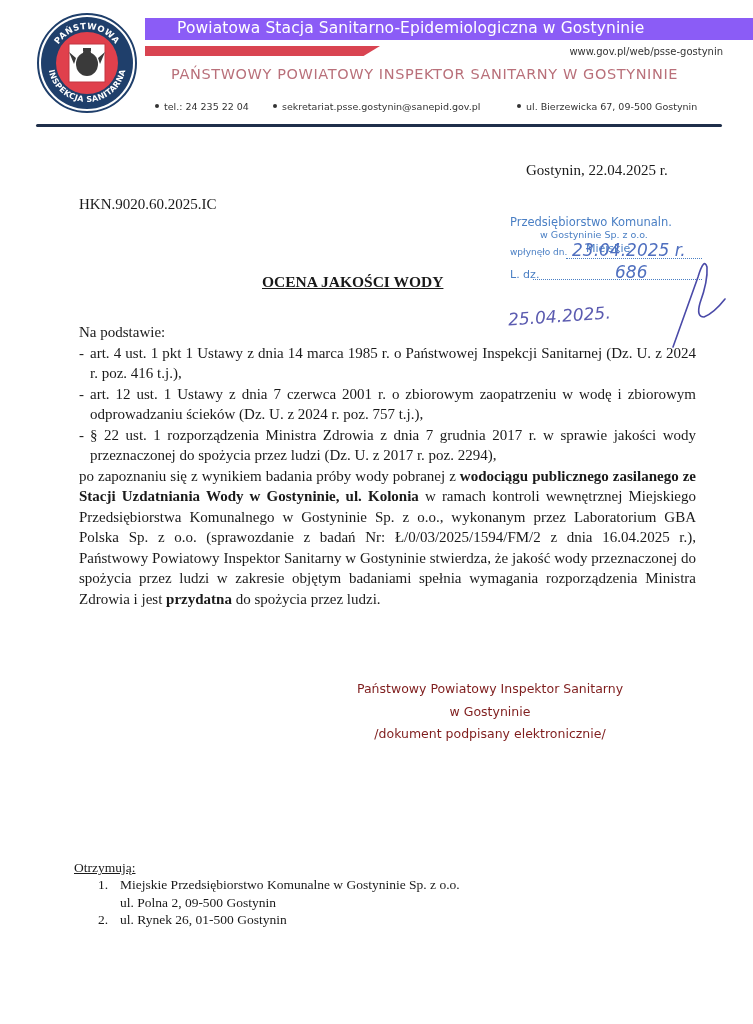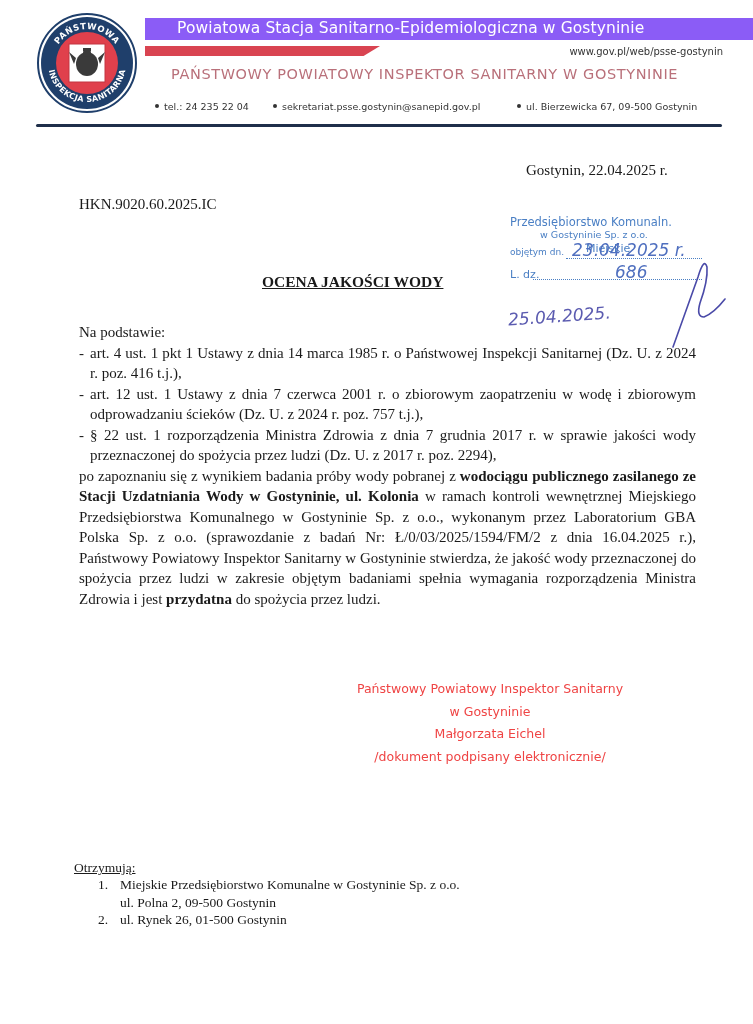--- a/index.html
+++ b/index.html
@@ -38,21 +38,21 @@
   .stamp .hw-sign { left:8px; top:106px; font-size:17px; color:#5b5bb0; transform:rotate(-4deg); }
   .stamp .hw-stroke { position:absolute; left:170px; top:55px; width:60px; height:95px; }
 
   .body-text { position:absolute; left:79px; top:322px; width:617px; font-size:15px; line-height:20.5px; }
   .body-text p { margin:0; }
   .item { position:relative; padding-left:11px; text-align:justify; text-align-last:left; }
   .item .dash { position:absolute; left:0; top:0; }
   .para { text-align:justify; text-align-last:left; }
   .para b { font-weight:bold; }
 
-  .signature { position:absolute; left:330px; top:678px; width:320px; font-family:"DejaVu Sans", sans-serif; font-size:12.5px; line-height:22.5px; text-align:center; color:#ef4444; }
+  .signature { position:absolute; left:330px; top:678px; width:320px; font-family:"DejaVu Sans", sans-serif; font-size:12.5px; line-height:22.5px; text-align:center; color:#7f1d1d; }
 
   .recipients { position:absolute; left:74px; top:859px; font-size:13.5px; line-height:17.3px; }
   .recipients .rh { text-decoration:underline; }
   .recipients ol { margin:0; padding:0; list-style:none; }
   .recipients li { position:relative; padding-left:46px; }
   .recipients li .num { position:absolute; left:24px; }
 </style>
 </head>
 <body>
 
@@ -96,21 +96,21 @@
 </div>
 
 <div class="date">Gostynin, 22.04.2025 r.</div>
 <div class="ref">HKN.9020.60.2025.IC</div>
 <div class="title">OCENA JAKOŚCI WODY</div>
 
 <div class="stamp">
   <div class="s-line s1">Miejskie</div>
   <div class="s-line s2">Przedsiębiorstwo Komunaln.</div>
   <div class="s-line s3">w Gostyninie Sp. z o.o.</div>
-  <div class="s-line s4">objętym dn.</div>
+  <div class="s-line s4">wpłynęło dn.</div>
   <div class="dots1"></div>
   <div class="hw hw-date">23.04.2025 r.</div>
   <div class="s-line s5">L. dz.</div>
   <div class="dots2"></div>
   <div class="hw hw-num">686</div>
   <div class="hw hw-sign">25.04.2025.</div>
   <svg class="hw-stroke" viewBox="0 0 60 95">
     <path d="M3 92 L28 22 Q34 2 37 12 Q38 26 30 48 Q26 62 34 62 Q44 58 55 44" fill="none" stroke="#4a4aa8" stroke-width="1.6" stroke-linecap="round"></path>
   </svg>
 </div>
@@ -119,21 +119,20 @@
   <p>Na podstawie:</p>
   <div class="item"><span class="dash">-</span><span>art. 4 ust. 1 pkt 1 Ustawy z dnia 14 marca 1985 r. o Państwowej Inspekcji Sanitarnej (Dz. U. z 2024 r. poz. 416 t.j.),</span></div>
   <div class="item"><span class="dash">-</span><span>art. 12 ust. 1 Ustawy z dnia 7 czerwca 2001 r. o zbiorowym zaopatrzeniu w wodę i zbiorowym odprowadzaniu ścieków (Dz. U. z 2024 r. poz. 757 t.j.),</span></div>
   <div class="item"><span class="dash">-</span><span>§ 22 ust. 1 rozporządzenia Ministra Zdrowia z dnia 7 grudnia 2017 r. w sprawie jakości wody przeznaczonej do spożycia przez ludzi (Dz. U. z 2017 r. poz. 2294),</span></div>
   <p class="para"><span>po zapoznaniu się z wynikiem badania próby wody pobranej z </span><b>wodociągu publicznego zasilanego ze Stacji Uzdatniania Wody w Gostyninie, ul. Kolonia</b><span> w ramach kontroli wewnętrznej Miejskiego Przedsiębiorstwa Komunalnego w Gostyninie Sp. z o.o., wykonanym przez Laboratorium GBA Polska Sp. z o.o. (sprawozdanie z badań Nr: Ł/0/03/2025/1594/FM/2 z dnia 16.04.2025 r.), Państwowy Powiatowy Inspektor Sanitarny w Gostyninie stwierdza, że jakość wody przeznaczonej do spożycia przez ludzi w zakresie objętym badaniami spełnia wymagania rozporządzenia Ministra Zdrowia i jest </span><b>przydatna</b><span> do spożycia przez ludzi.</span></p>
 </div>
 
 <div class="signature">
   <div>Państwowy Powiatowy Inspektor Sanitarny</div>
   <div>w Gostyninie</div>
-  <div>Małgorzata Eichel</div>
   <div>/dokument podpisany elektronicznie/</div>
 </div>
 
 <div class="recipients">
   <div class="rh">Otrzymują:</div>
   <ol>
     <li>
       <span class="num">1.</span>
       <div>Miejskie Przedsiębiorstwo Komunalne w Gostyninie Sp. z o.o.</div>
       <div>ul. Polna 2, 09-500 Gostynin</div>

